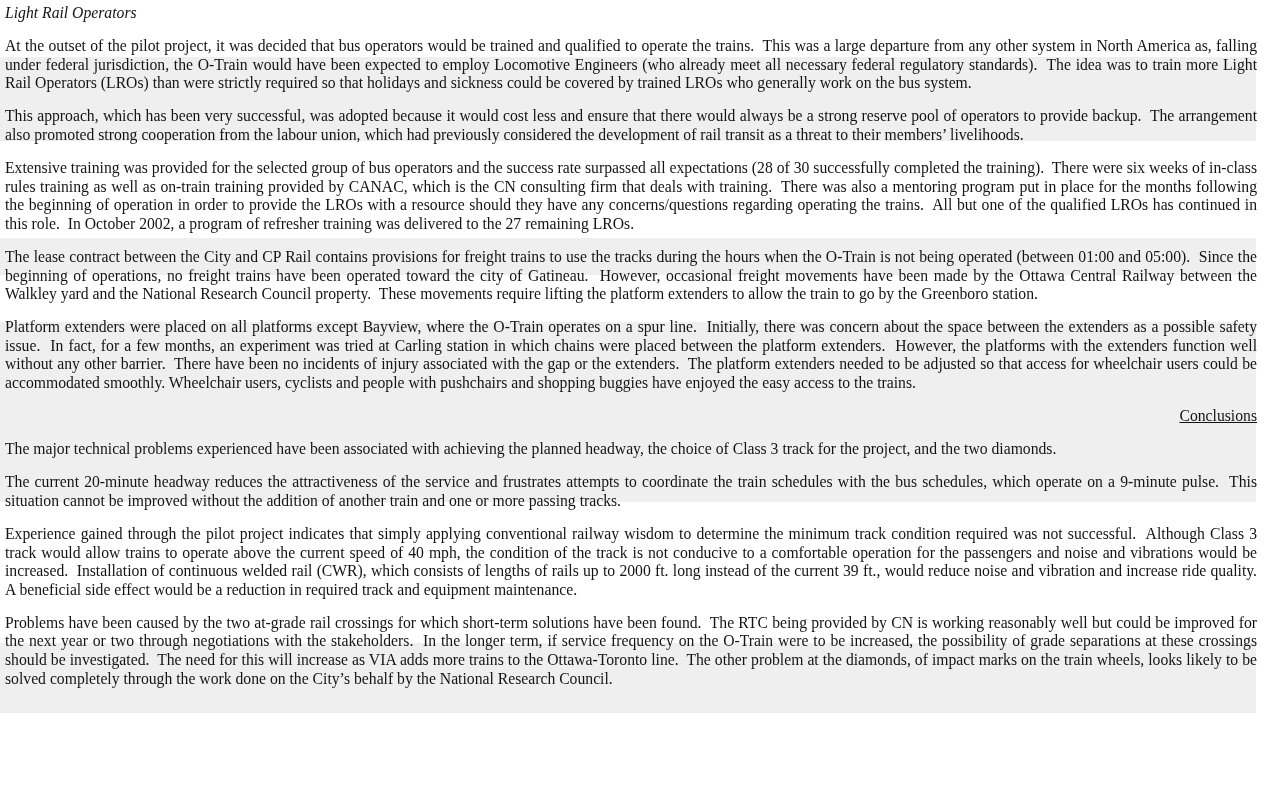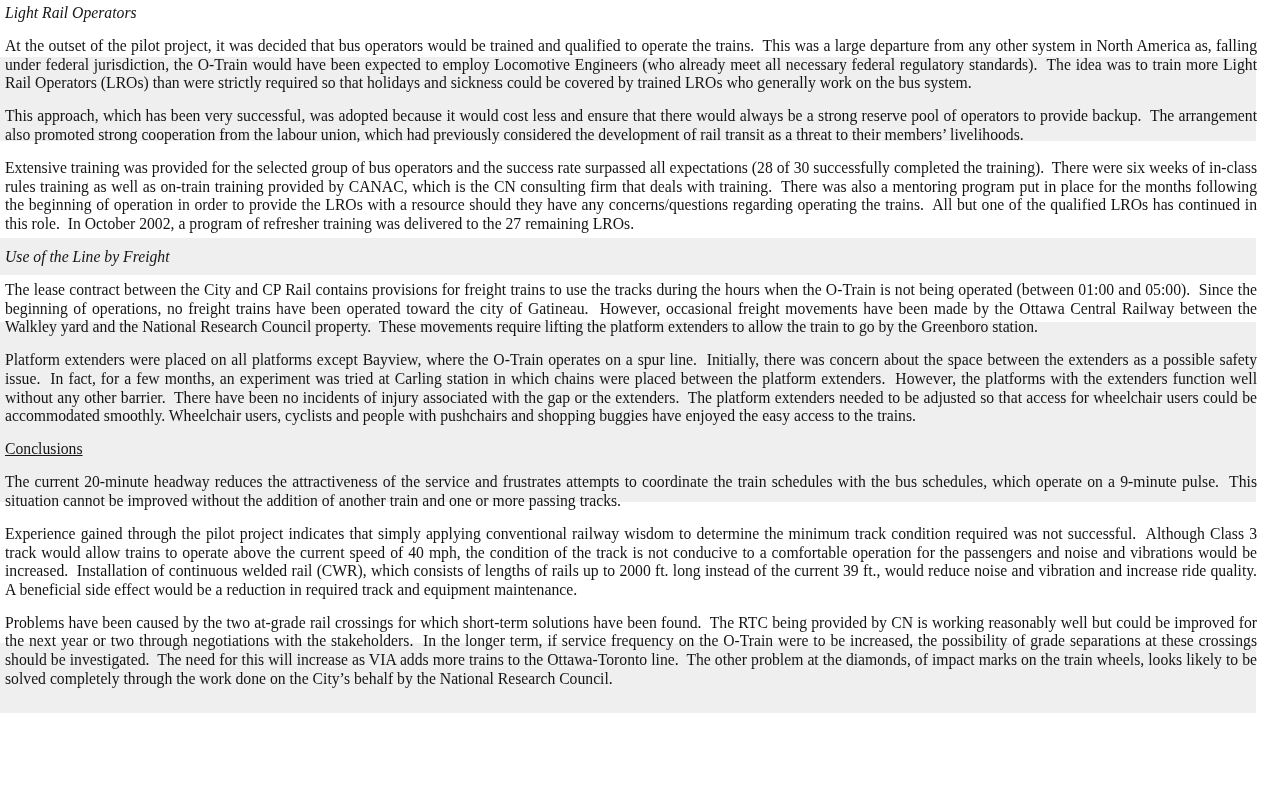--- a/index.html
+++ b/index.html
@@ -43,21 +43,21 @@
     font-size: inherit;
     line-height: inherit;
     white-space: pre-wrap;
   }
   .heading-italic {
     font-style: italic;
     text-align: left;
   }
   .heading-underline {
     text-decoration: underline;
-    text-align: left;
+    text-align: right;
   }
 </style>
 </head>
 <body>
 
 <div class="page">
 
   <div class="band band-a"></div>
   <div class="band band-b"></div>
   <div class="band band-c"></div>
@@ -65,29 +65,29 @@
 
   <h1 class="blk heading-italic">Light Rail Operators</h1>
 
   <p class="blk">At the outset of the pilot project, it was decided that bus operators would be trained and qualified to operate the trains.  This was a large departure from any other system in North America as, falling under federal jurisdiction, the O-Train would have been expected to employ Locomotive Engineers (who already meet all necessary federal regulatory standards).  The idea was to train more Light Rail Operators (LROs) than were strictly required so that holidays and sickness could be covered by trained LROs who generally work on the bus system.</p>
 
   <p class="blk">This approach, which has been very successful, was adopted because it would cost less and ensure that there would always be a strong reserve pool of operators to provide backup.  The arrangement also promoted strong cooperation from the labour union, which had previously considered the development of rail transit as a threat to their members’ livelihoods.</p>
 
   <p class="blk">Extensive training was provided for the selected group of bus operators and the success rate surpassed all expectations (28 of 30 successfully completed the training).  There were six weeks of in-class rules training as well as on-train training provided by CANAC, which is the CN consulting firm that deals with training.  There was also a mentoring program put in place for the months following the beginning of operation in order to provide the LROs with a resource should they have any concerns/questions regarding operating the trains.  All but one of the qualified LROs has continued in this role.  In October 2002, a program of refresher training was delivered to the 27 remaining LROs.</p>
 
 
-  <h2 class="blk heading-italic">Use of the Line by Freight</h2>
 
   <p class="blk">The lease contract between the City and CP Rail contains provisions for freight trains to use the tracks during the hours when the O-Train is not being operated (between 01:00 and 05:00).  Since the beginning of operations, no freight trains have been operated toward the city of Gatineau.  However, occasional freight movements have been made by the Ottawa Central Railway between the Walkley yard and the National Research Council property.  These movements require lifting the platform extenders to allow the train to go by the Greenboro station.</p>
 
   <p class="blk">Platform extenders were placed on all platforms except Bayview, where the O-Train operates on a spur line.  Initially, there was concern about the space between the extenders as a possible safety issue.  In fact, for a few months, an experiment was tried at Carling station in which chains were placed between the platform extenders.  However, the platforms with the extenders function well without any other barrier.  There have been no incidents of injury associated with the gap or the extenders.  The platform extenders needed to be adjusted so that access for wheelchair users could be accommodated smoothly. Wheelchair users, cyclists and people with pushchairs and shopping buggies have enjoyed the easy access to the trains.</p>
 
   <h2 class="blk heading-underline">Conclusions</h2>
 
 
+  <p class="blk">The major technical problems experienced have been associated with achieving the planned headway, the choice of Class 3 track for the project, and the two diamonds.</p>
 
   <p class="blk">The current 20-minute headway reduces the attractiveness of the service and frustrates attempts to coordinate the train schedules with the bus schedules, which operate on a 9-minute pulse.  This situation cannot be improved without the addition of another train and one or more passing tracks.</p>
 
   <p class="blk">Experience gained through the pilot project indicates that simply applying conventional railway wisdom to determine the minimum track condition required was not successful.  Although Class 3 track would allow trains to operate above the current speed of 40 mph, the condition of the track is not conducive to a comfortable operation for the passengers and noise and vibrations would be increased.  Installation of continuous welded rail (CWR), which consists of lengths of rails up to 2000 ft. long instead of the current 39 ft., would reduce noise and vibration and increase ride quality.  A beneficial side effect would be a reduction in required track and equipment maintenance.</p>
 
   <p class="blk">Problems have been caused by the two at-grade rail crossings for which short-term solutions have been found.  The RTC being provided by CN is working reasonably well but could be improved for the next year or two through negotiations with the stakeholders.  In the longer term, if service frequency on the O-Train were to be increased, the possibility of grade separations at these crossings should be investigated.  The need for this will increase as VIA adds more trains to the Ottawa-Toronto line.  The other problem at the diamonds, of impact marks on the train wheels, looks likely to be solved completely through the work done on the City’s behalf by the National Research Council.</p>
 
 </div>
 
 </body></html>

